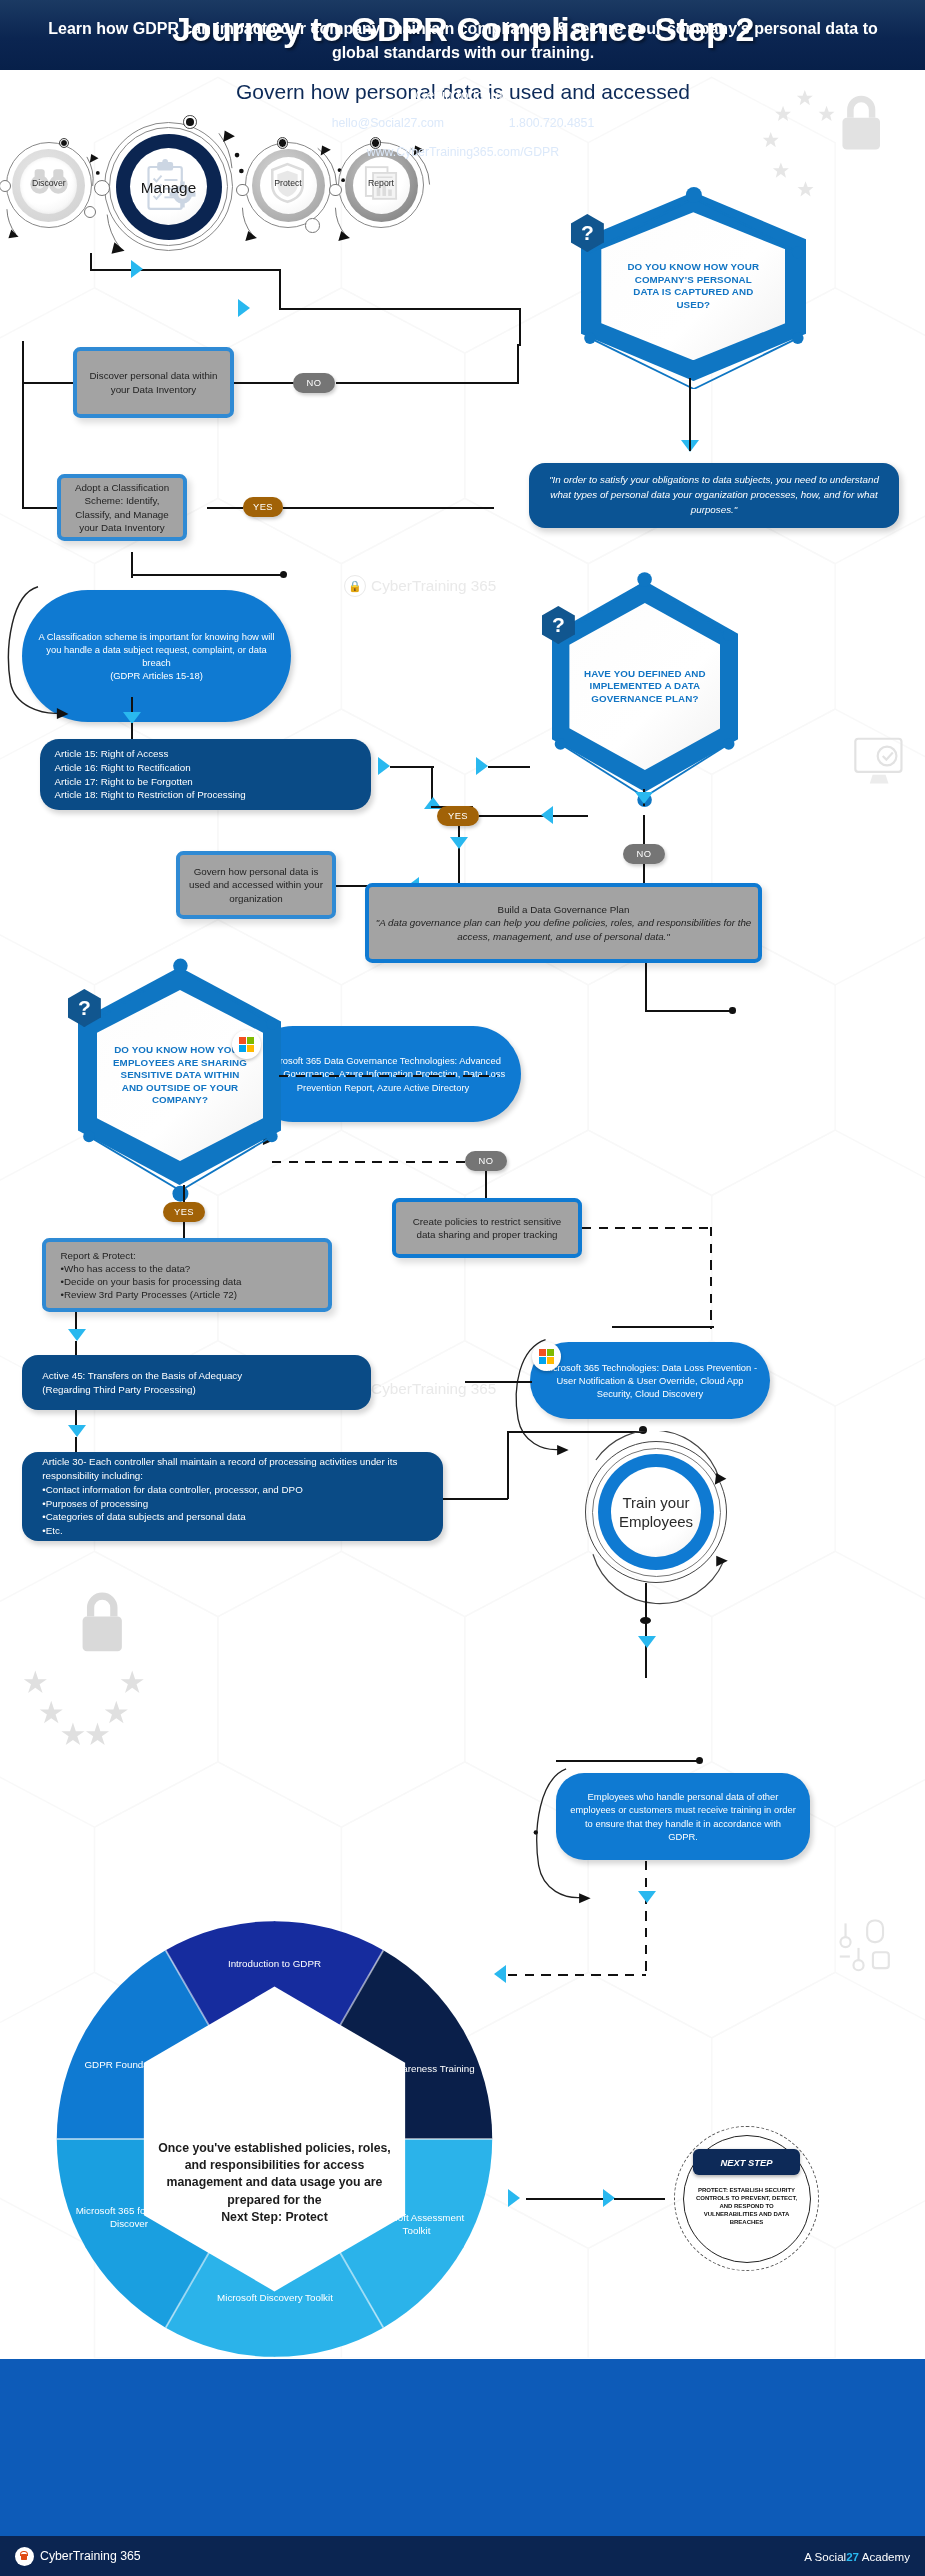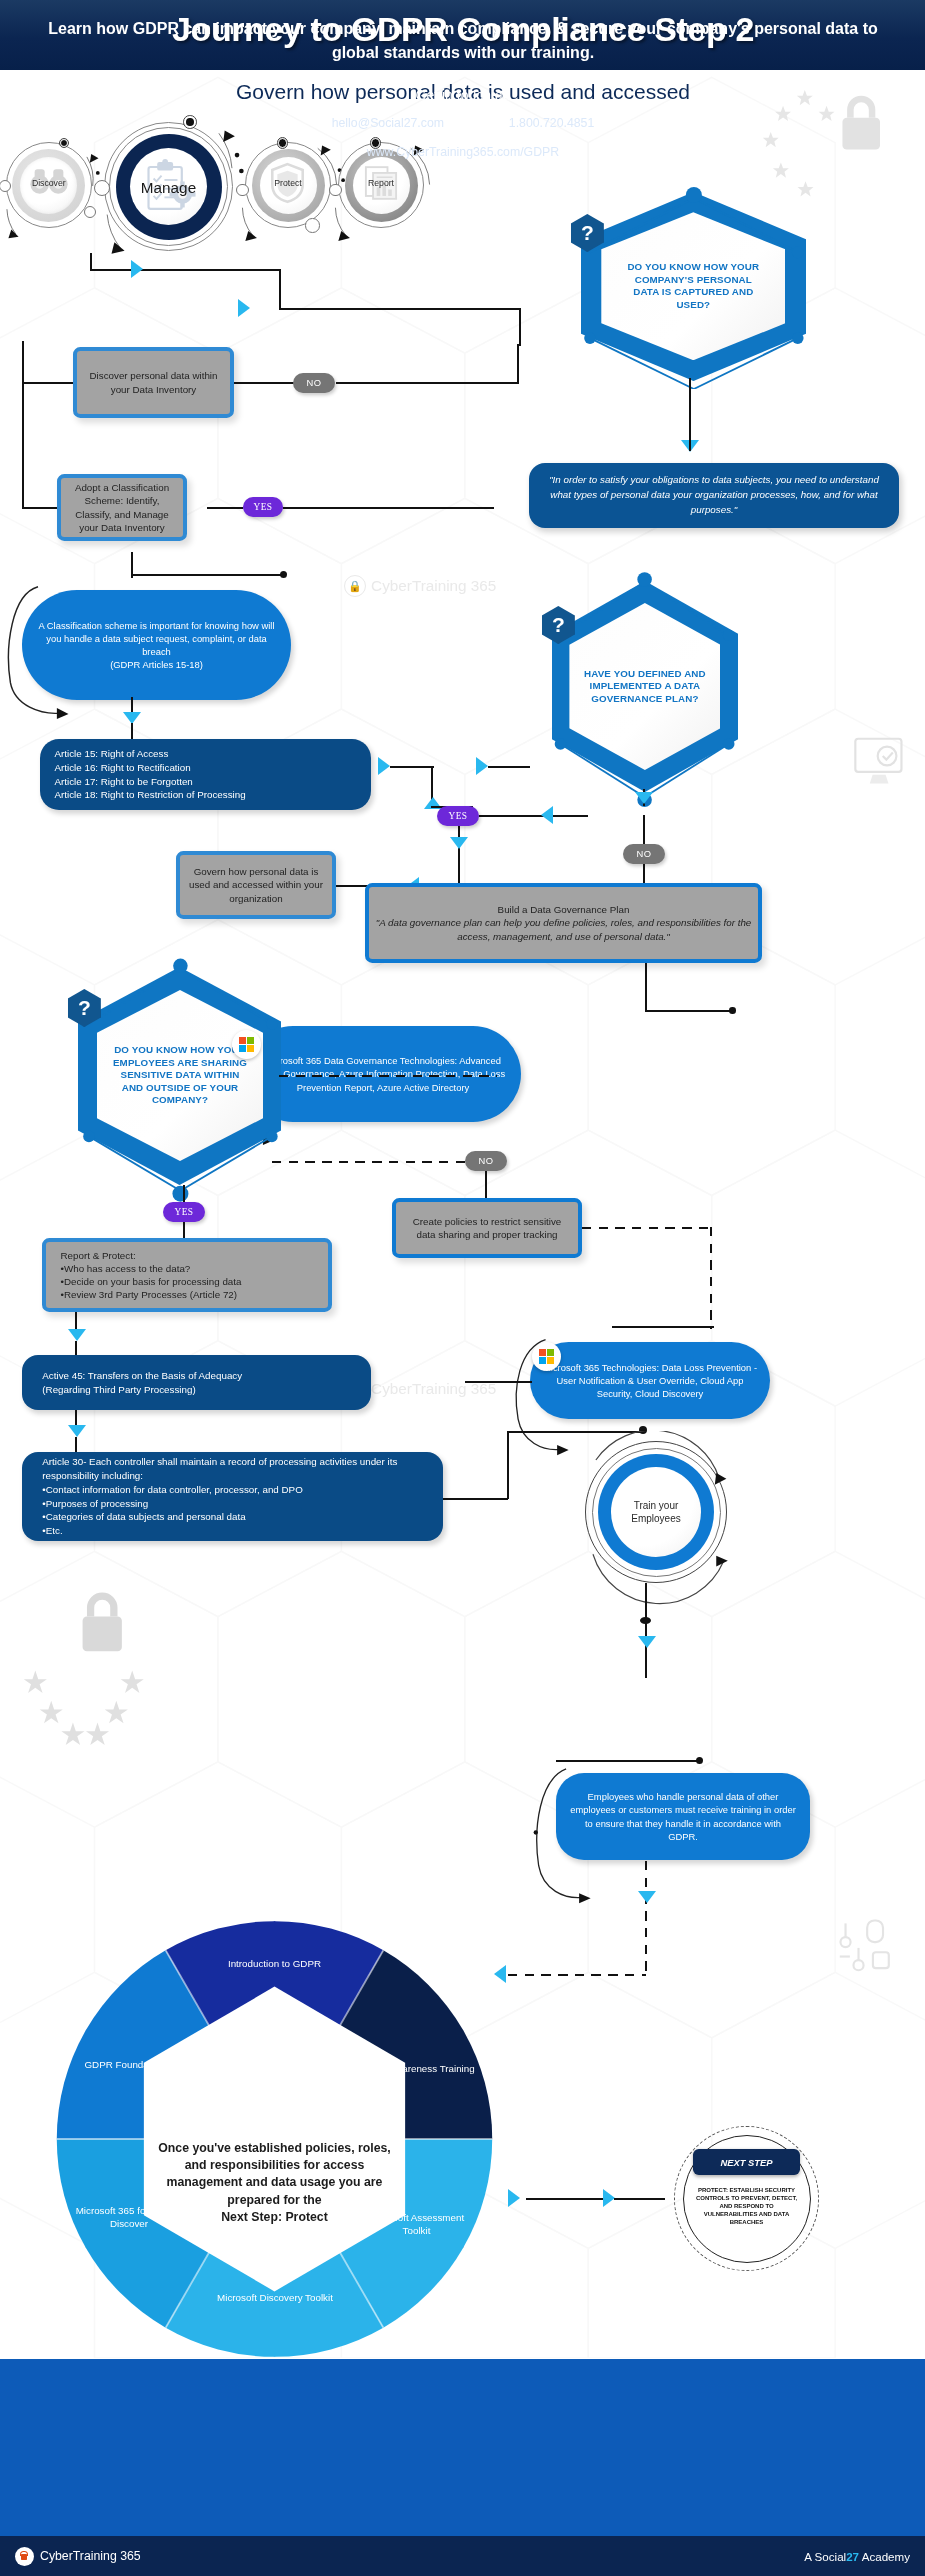--- a/index.html
+++ b/index.html
@@ -112,21 +112,21 @@
     box-shadow: 2.9px 3.6px 6.5px rgba(0,0,0,.18);
   }
 
   
   .pill {
     position:absolute; border-radius:726px; color:#fff;
     display:flex; align-items:center; justify-content:center;
     font-size:9.4px; letter-spacing:0.4px;
     box-shadow: 1.5px 2.2px 3.6px rgba(0,0,0,.2);
   }
-  .pill.yes { background:#6d28d9;font-family:Liberation Serif, serif; }
+  .pill.yes { background:#a16207; }
   .pill.no  { background:#757575; }
 
   
   .line-h { position:absolute; height:2.2px; background:#111; }
   .line-v { position:absolute; width:2.2px; background:#111; }
   .dash-h { position:absolute; height:2.2px;
     background: repeating-linear-gradient(90deg,#111 0 9.4px, transparent 9.4px 16.7px); }
   .dash-v { position:absolute; width:2.2px;
     background: repeating-linear-gradient(180deg,#111 0 9.4px, transparent 9.4px 16.7px); }
   .tri-down { position:absolute; width:0;height:0;
@@ -146,21 +146,21 @@
     display:grid; grid-template-columns:1fr 1fr; grid-template-rows:1fr 1fr;
     gap:1.5px; padding:7.3px;
   }
   .mslogo i { display:block; }
 
   
   .train-outer { position:absolute; border-radius:50%; background:#0f7ad2; }
   .train-inner { position:absolute; border-radius:50%;
     background: radial-gradient(circle at 35% 30%, #ffffff 60%, #efefef 100%);
     display:flex; align-items:center; 
-    text-align:center; color:#2a2a2a; font-size:10px; line-height:1.3; }
+    text-align:center; color:#2a2a2a; font-size:15px; line-height:1.3; }
   .train-ring { position:absolute; border-radius:50%; border:1.1px solid #555; }
 
   
   .wheel { position:absolute; }
   .wheel-seg-label {
     position:absolute; color:#fff; text-align:center; font-size:9.8px; line-height:1.3;
   }
 
   
   .nextstep-ring { position:absolute; border-radius:50%; border:1.5px solid #333; }
@@ -463,21 +463,21 @@
   </div>
 
   <div class="watermark" style="left:344px;top:575px;">
     <span class="wm-ring">🔒</span>
     <span>CyberTraining 365</span>
   </div>
 
   <div class="line-v" style="left:131px;top:552px;height:26px;"></div>
   <div class="line-h" style="left:131px;top:574px;width:153px;"></div>
   <div class="nodedot" style="left:280px;top:571px;width:7.3px;height:7.3px;"></div>
-  <div class="box-blue" style="left:22px;top:590px;width:269px;height:110px;flex-direction:column;">
+  <div class="box-blue" style="left:22px;top:590px;width:269px;height:132px;flex-direction:column;">
     <span>A Classification scheme is important for knowing how will you handle a data subject request, complaint, or data breach</span>
     <span>(GDPR Articles 15-18)</span>
   </div>
   <svg style="position:absolute;left:5.8px;top:581px;width:80px;height:138px;" viewBox="0 0 110 190">
     <path d="M44 8 C8 18 -2 90 6 140 C12 172 48 184 74 182" stroke="#222" stroke-width="2" fill="none"></path>
     <polygon points="70,175 86,183 70,190" fill="#111"></polygon>
   </svg>
   <div class="line-v" style="left:131px;top:697px;height:20.3px;"></div>
   <div class="tri-down" style="left:123px;top:712px;"></div>
   <div class="line-v" style="left:131px;top:723px;height:22px;"></div>

